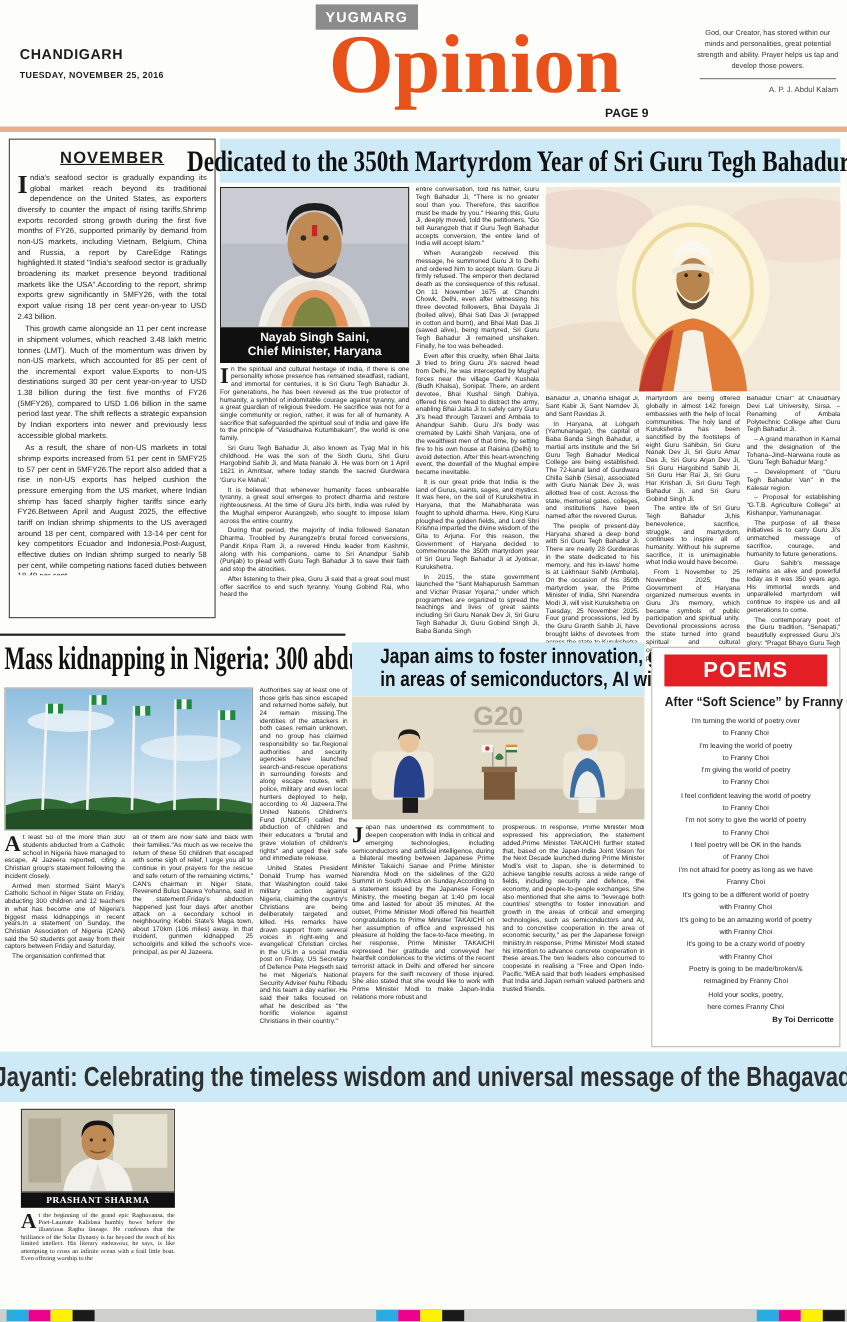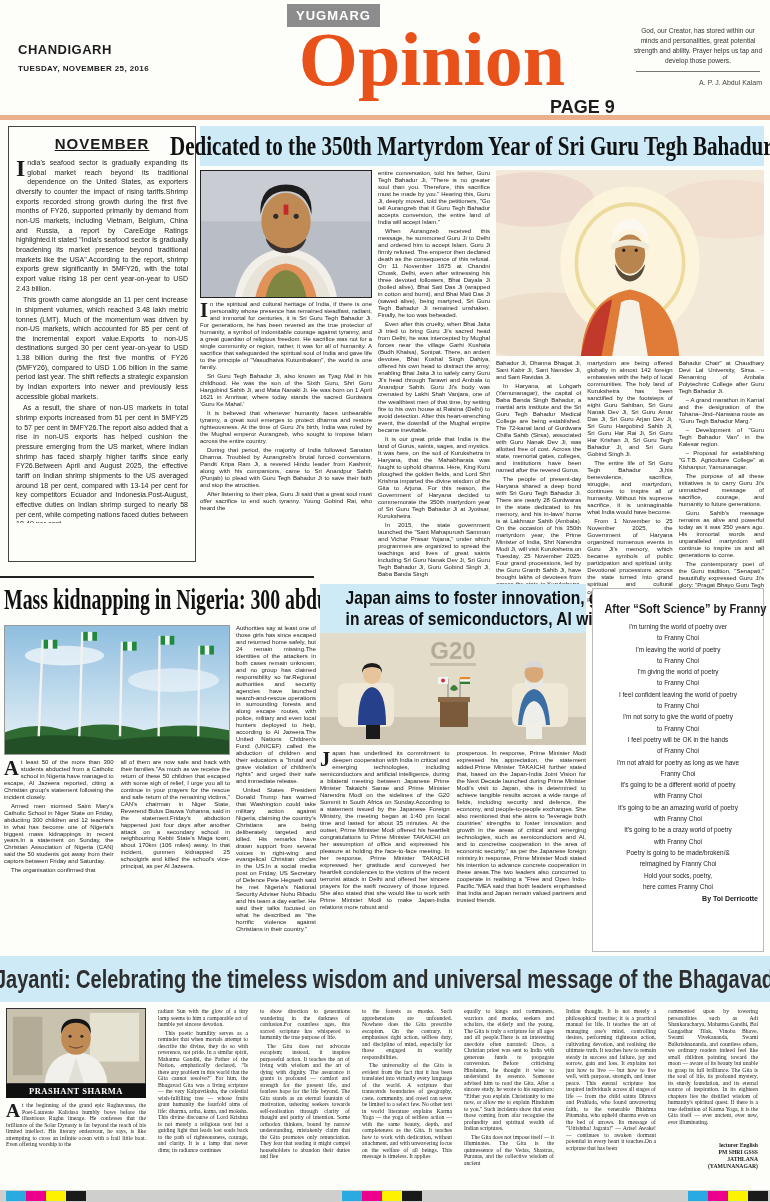--- a/index.html
+++ b/index.html
@@ -14,21 +14,21 @@
   .brand-box { position:absolute; left:287px; top:4px; background:#8c8c8c; color:#fff;
     font-weight:bold; font-size:13px; padding:4px 9px; letter-spacing:1px; }
   .section-title { position:absolute; left:205px; top:18px; width:360px; text-align:right;
     font-family:"Liberation Serif", serif; font-weight:bold; font-size:76px; color:#e8521a; line-height:1.1; }
   .city { position:absolute; left:18px; top:42px; font-weight:bold; font-size:13px; letter-spacing:.5px; }
   .dateline { position:absolute; left:18px; top:64px; font-weight:bold; font-size:8px; letter-spacing:.4px; }
   .quote-block { position:absolute; left:632px; top:26px; width:132px; font-size:6.6px;
     text-align:center; line-height:1.5; color:#333; }
   .quote-rule { border-bottom:1px solid #777; margin:5px 4px 6px; }
   .quote-author { text-align:right; font-size:7px; color:#444; padding-right:2px; }
-  .page-num { position:absolute; left:550px; top:97px; font-weight:bold; font-size:18px; }
+  .page-num { position:absolute; left:550px; top:97px; font-weight:bold; font-size:11px; }
   .head-rule { position:absolute; left:0; top:115px; width:770px; height:5px; background:#eaaf8b; }
 
   
   .col { overflow:hidden; text-align:justify; }
   .col p { margin:0 0 2px; }
   .col p + p { text-indent:7px; }
   .dc > p:first-child::first-letter { float:left; font-family:"Liberation Serif",serif;
     font-size:3.4em; line-height:.8; font-weight:bold; padding:1px 2px 0 0; }
   .blue-bar { background:#cdeaf6; }
 
@@ -85,22 +85,22 @@
   .poems-title { text-align:center; font-weight:bold; font-size:12px; margin:7px 0 5px;
     white-space:nowrap; transform:scaleX(.92); }
   .poem-lines div { text-align:center; font-size:6.4px; line-height:11.3px; color:#222; }
   .poem-byline { text-align:right; font-weight:bold; font-size:7px; margin-top:3px; }
 
   
   .gita { position:absolute; left:0; top:956px; width:770px; }
   .gita-head { height:46px; display:flex; align-items:center; justify-content:center; }
   .gita-head span { font-weight:bold; font-size:25px; white-space:nowrap;
     transform:scaleX(.80); color:#2e2e2e; }
-  .gita-body { display:flex; gap:12px; padding:6px 12px 0 6px; height:184px;
-    font-family:"Liberation Serif",serif; }
+  .gita-body { display:flex; gap:12px; padding:6px 12px 0 19px; height:184px;
+    font-family:"Liberation Serif",serif;flex-direction:column; }
   .gita-col1 { width:140px; flex:none; }
   .gita-photo { width:140px; height:76px; display:block; border:1px solid #333; }
   .gita-caption { background:#101010; color:#fff; text-align:center;
     font-family:"Liberation Serif",serif; font-weight:bold; font-size:8.5px; padding:2px 0; letter-spacing:.5px; }
   .gita-col1 .col { font-size:5.7px; line-height:1.14; height:92px; margin-top:4px; }
   .gita-col { flex:1; font-size:5.7px; line-height:1.14; height:178px; }
   .gita-sig { text-align:right; font-weight:bold; margin-top:6px; }
   .gita-sig div { line-height:1.25; }
 
   
@@ -150,20 +150,24 @@
           <path d="M24 75 Q30 52 50 50 Q70 52 76 75 Z" fill="#e8e4da"></path>
           <path d="M32 75 Q36 56 50 55 Q64 56 68 75 Z" fill="#e0762c" opacity=".75"></path>
           <path d="M38 75 Q41 60 50 59 Q59 60 62 75 Z" fill="#2e7d32" opacity=".55"></path>
           <ellipse cx="50" cy="30" rx="14.5" ry="17" fill="#c08a55"></ellipse>
           <path d="M35 26 Q34 8 50 8 Q66 8 65 26 Q62 12 50 12 Q38 12 35 26Z" fill="#1d1d1d"></path>
           <path d="M38 40 Q50 52 62 40 Q60 48 50 49 Q40 48 38 40Z" fill="#3a3230"></path>
           <rect x="48.6" y="20" width="2.8" height="6" fill="#c62828"></rect>
           <circle cx="44" cy="27" r="1.5" fill="#2b2b2b"></circle>
             <circle cx="56" cy="27" r="1.5" fill="#2b2b2b"></circle>
         </svg>
+        <div class="g-namebox">
+          <div>Nayab Singh Saini,</div>
+          <div>Chief Minister, Haryana</div>
+        </div>
         <div class="col dc">
             <p>In the spiritual and cultural heritage of India, if there is one personality whose presence has remained steadfast, radiant, and immortal for centuries, it is Sri Guru Tegh Bahadur Ji. For generations, he has been revered as the true protector of humanity, a symbol of indomitable courage against tyranny, and a great guardian of religious freedom. He sacrifice was not for a single community or region, rather, it was for all of humanity. A sacrifice that safeguarded the spiritual soul of India and gave life to the principle of "Vasudhaiva Kutumbakam", the world is one family.</p>
             <p>Sri Guru Tegh Bahadur Ji, also known as Tyag Mal in his childhood. He was the son of the Sixth Guru, Shri Guru Hargobind Sahib Ji, and Mata Nanaki Ji. He was born on 1 April 1621 in Amritsar, where today stands the sacred Gurdwara 'Guru Ke Mahal.'</p>
             <p>It is believed that whenever humanity faces unbearable tyranny, a great soul emerges to protect dharma and restore righteousness. At the time of Guru Ji's birth, India was ruled by the Mughal emperor Aurangzeb, who sought to impose Islam across the entire country.</p>
             <p>During that period, the majority of India followed Sanatan Dharma. Troubled by Aurangzeb's brutal forced conversions, Pandit Kripa Ram Ji, a revered Hindu leader from Kashmir, along with his companions, came to Sri Anandpur Sahib (Punjab) to plead with Guru Tegh Bahadur Ji to save their faith and stop the atrocities.</p>
             <p>After listening to their plea, Guru Ji said that a great soul must offer sacrifice to end such tyranny. Young Gobind Rai, who heard the</p>
           </div>
       </div>
       <div class="g-colB col">
           <p>entire conversation, told his father, Guru Tegh Bahadur Ji, "There is  no greater soul than you. Therefore, this sacrifice must be made by you." Hearing this, Guru Ji, deeply moved, told the petitioners, "Go tell Aurangzeb that if Guru Tegh Bahadur accepts conversion, the entire land of India will accept Islam."</p>
@@ -327,20 +331,21 @@
       <div class="col dc">
           <p>Japan has underlined its commitment to deepen cooperation with India in critical and emerging technologies, including semiconductors and artificial intelligence, during a bilateral meeting between Japanese Prime Minister Takaichi Sanae and Prime Minister Narendra Modi on the sidelines of the G20 Summit in South Africa on Sunday.According to a statement issued by the Japanese Foreign Ministry, the meeting began at 1:40 pm local time and lasted for about 35 minutes. At the outset, Prime Minister Modi offered his heartfelt congratulations to Prime Minister TAKAICHI on her assumption of office and expressed his pleasure at holding the face-to-face meeting. In her response, Prime Minister TAKAICHI expressed her gratitude and conveyed her heartfelt condolences to the victims of the recent terrorist attack in Delhi and offered her sincere prayers for the swift recovery of those injured. She also stated that she would like to work with Prime Minister Modi to make Japan-India relations more robust and</p>
         </div>
       <div class="col">
           <p>prosperous. In response, Prime Minister Modi expressed his appreciation, the statement added.Prime Minister TAKAICHI further stated that, based on the Japan-India Joint Vision for the Next Decade launched during Prime Minister Modi's visit to Japan, she is determined to achieve tangible results across a wide range of fields, including security and defence, the economy, and people-to-people exchanges. She also mentioned that she aims to "leverage both countries' strengths to foster innovation and growth in the areas of critical and emerging technologies, such as semiconductors and AI, and to concretise cooperation in the area of economic security," as per the Japanese foreign ministry.In response, Prime Minister Modi stated his intention to advance concrete cooperation in these areas.The two leaders also concurred to cooperate in realising a "Free and Open Indo-Pacific."MEA said that both leaders emphasised that India and Japan remain valued partners and trusted friends.</p>
         </div>
     </div>
   </section>
 
   <aside class="poems">
+    <div class="poems-banner">POEMS</div>
     <div class="poems-title">After “Soft Science” by Franny Choi</div>
     <div class="poem-lines">
         <div>I'm turning the world of poetry over</div>
         <div>to Franny Choi</div>
         <div>I'm leaving the world of poetry</div>
         <div>to Franny Choi</div>
         <div>I'm giving the world of poetry</div>
         <div>to Franny Choi</div>
         <div>I feel confident leaving the world of poetry</div>
         <div>to Franny Choi</div>

